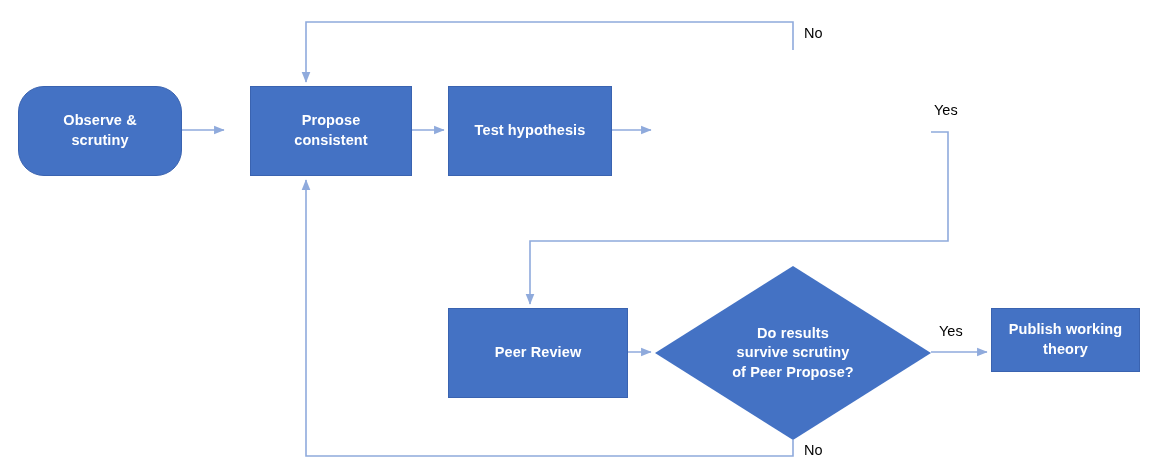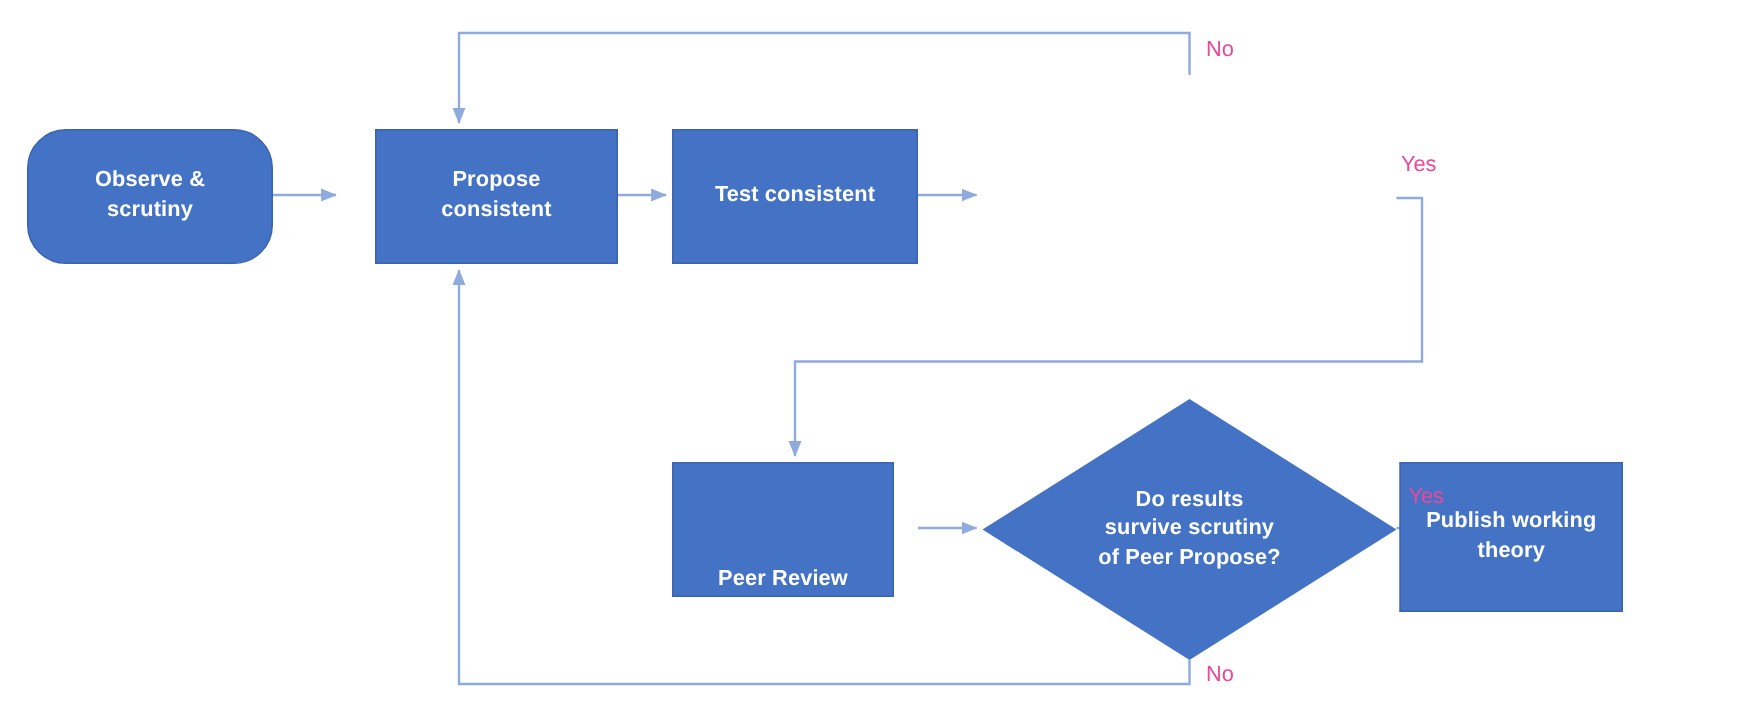--- a/index.html
+++ b/index.html
@@ -53,21 +53,21 @@
     width: 100%;
     height: 100%;
   }
   .decision .dia-label {
     position: relative;
     z-index: 2;
     padding: 0 6px;
   }
   .edge-label {
     position: absolute;
-    color: #ec4899;
+    color: #000000;
     font-size: 14.5px;
     font-weight: normal;
     line-height: 1;
     white-space: nowrap;
   }
 </style>
 </head>
 <body>
 
 <div id="canvas">
@@ -105,43 +105,43 @@
 
   <div class="node process" style="left:228px; top:86px; width:162px; height:90px;margin-left:22px;">
     <div>
       <span>Propose</span><br>
       <span>consistent</span>
     </div>
   </div>
 
   <div class="node process" style="left:448px; top:86px; width:164px; height:90px;">
     <div>
-      <span>Test consistent</span>
+      <span>Test hypothesis</span>
     </div>
   </div>
 
 
-  <div class="node process" style="left:448px; top:308px; width:148px; height:90px;align-items:flex-end;">
+  <div class="node process" style="left:448px; top:308px; width:180px; height:90px;">
     <div>
       <span>Peer Review</span>
     </div>
   </div>
 
   <div class="node decision" style="left:655px; top:266px; width:276px; height:174px;">
     <svg class="dia-shape" viewBox="0 0 276 174" preserveAspectRatio="none" xmlns="http://www.w3.org/2000/svg">
       <polygon points="138,0 276,87 138,174 0,87" fill="#4472C4"></polygon>
     </svg>
     <div class="dia-label">
       <span>Do results</span><br>
       <span>survive scrutiny</span><br>
       <span>of Peer Propose?</span>
     </div>
   </div>
 
-  <div class="node process" style="left:933px; top:308px; width:149px; height:100px;">
+  <div class="node process" style="left:991px; top:308px; width:149px; height:64px;">
     <div>
       <span>Publish working</span><br>
       <span>theory</span>
     </div>
   </div>
 
   <div class="edge-label" style="left:804px; top:26px;">No</div>
 
   <div class="edge-label" style="left:934px; top:103px;">Yes</div>
 

